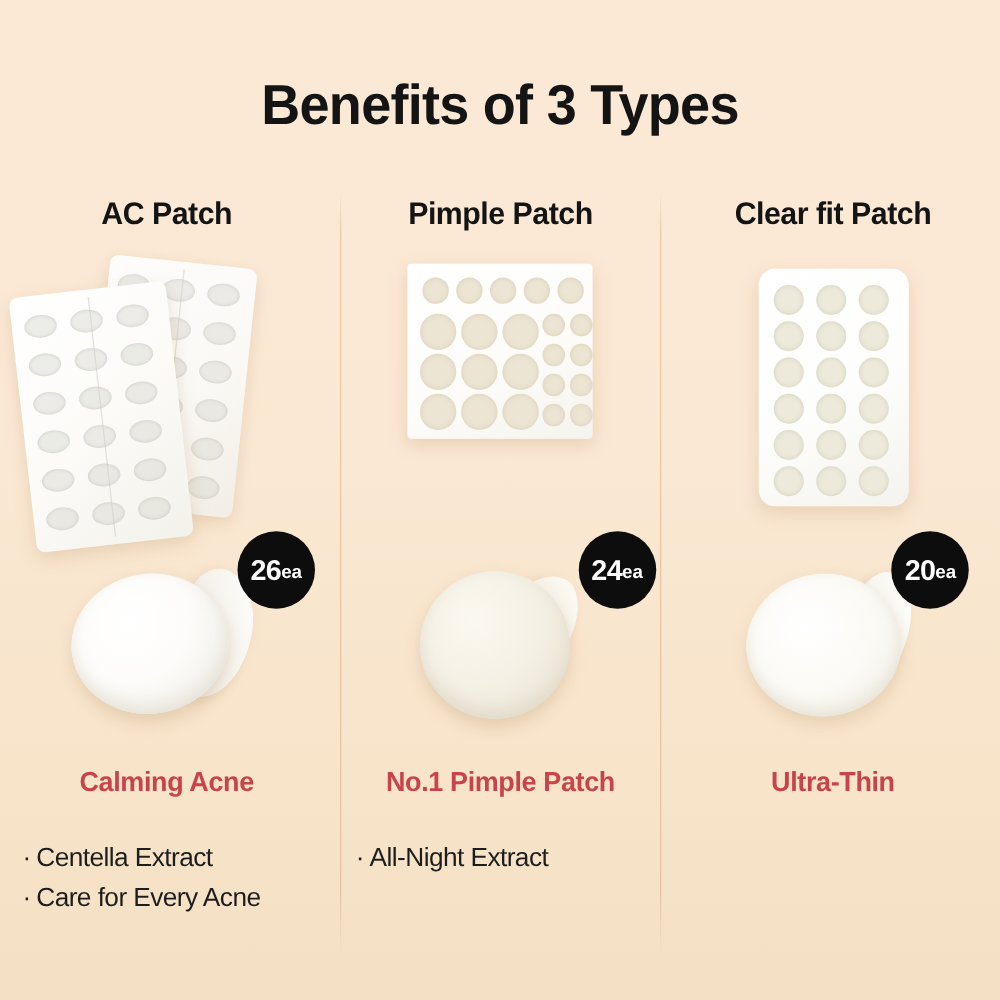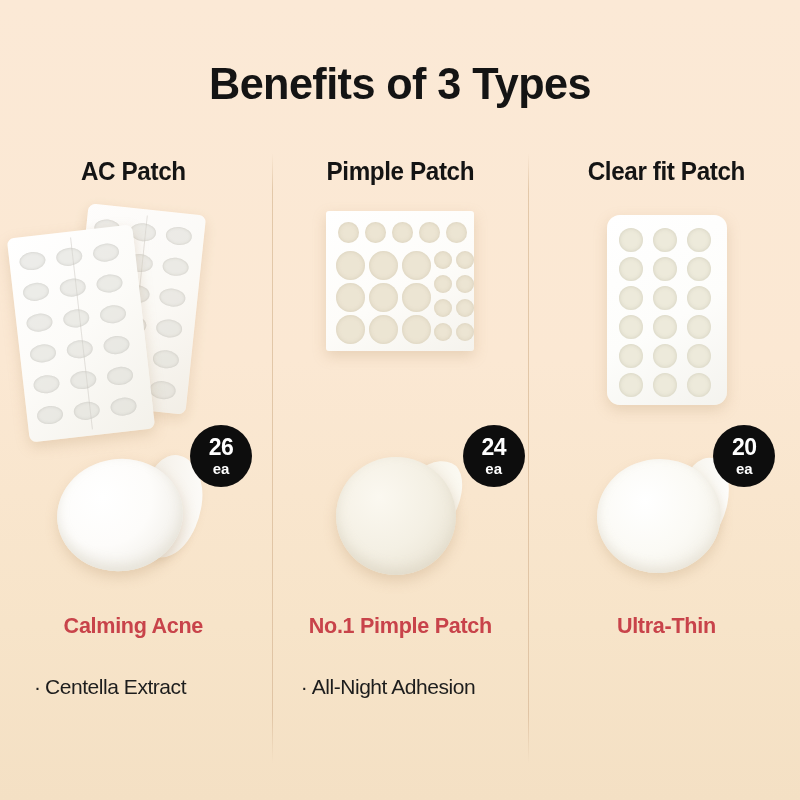--- a/index.html
+++ b/index.html
@@ -164,21 +164,20 @@
 
   
   .badge {
     position: absolute;
     width: 62px;
     height: 62px;
     border-radius: 50%;
     background: #0d0d0d;
     color: #ffffff;
     display: flex;
-    flex-direction: column;
     align-items: center;
     justify-content: center;
     line-height: 1;
     z-index: 6;
   }
   .badge .num {
     font-size: 23px;
     font-weight: bold;
     letter-spacing: -0.5px;
   }
@@ -288,21 +287,21 @@
   .feature-title {
     text-align: center;
     font-size: 22px;
     font-weight: bold;
     color: #c8434a;
     letter-spacing: -0.3px;
     margin-bottom: 15px;
     transform: scaleX(0.98);
   }
   .bullets {
-    padding-left: 34px;
+    padding-left: 18px;
     margin-top: 32px;
   }
   .bullet {
     font-size: 21px;
     color: #1d1d1d;
     line-height: 1.52;
     letter-spacing: -0.45px;
     white-space: nowrap;
   }
   .bullet .bdot {
@@ -380,20 +379,23 @@
           <div class="patch-curl"></div>
           <div class="patch-body"></div>
         </div>
       </div>
 
       <div class="feature">
         <div class="feature-title">Calming Acne</div>
         <div class="bullets">
           <div class="bullet">
             <span class="bdot">·</span><span>Centella Extract</span>
+          </div>
+          <div class="bullet">
+            <span class="bdot">·</span><span>Care for Every Acne</span>
           </div>
         </div>
       </div>
     </div>
 
     <div class="col">
       <div class="col-head">Pimple Patch</div>
 
       <div class="sheet-stage">
         <div class="sheet pimple-sheet" id="pimple-sheet">
@@ -430,21 +432,21 @@
         <div class="patch p2">
           <div class="patch-curl"></div>
           <div class="patch-body"></div>
         </div>
       </div>
 
       <div class="feature">
         <div class="feature-title">No.1 Pimple Patch</div>
         <div class="bullets">
           <div class="bullet">
-            <span class="bdot">·</span><span>All-Night Adhesion</span>
+            <span class="bdot">·</span><span>All-Night Extract</span>
           </div>
         </div>
       </div>
     </div>
 
     <div class="col">
       <div class="col-head">Clear fit Patch</div>
 
       <div class="sheet-stage">
         <div class="sheet clear-sheet" id="clear-sheet">

